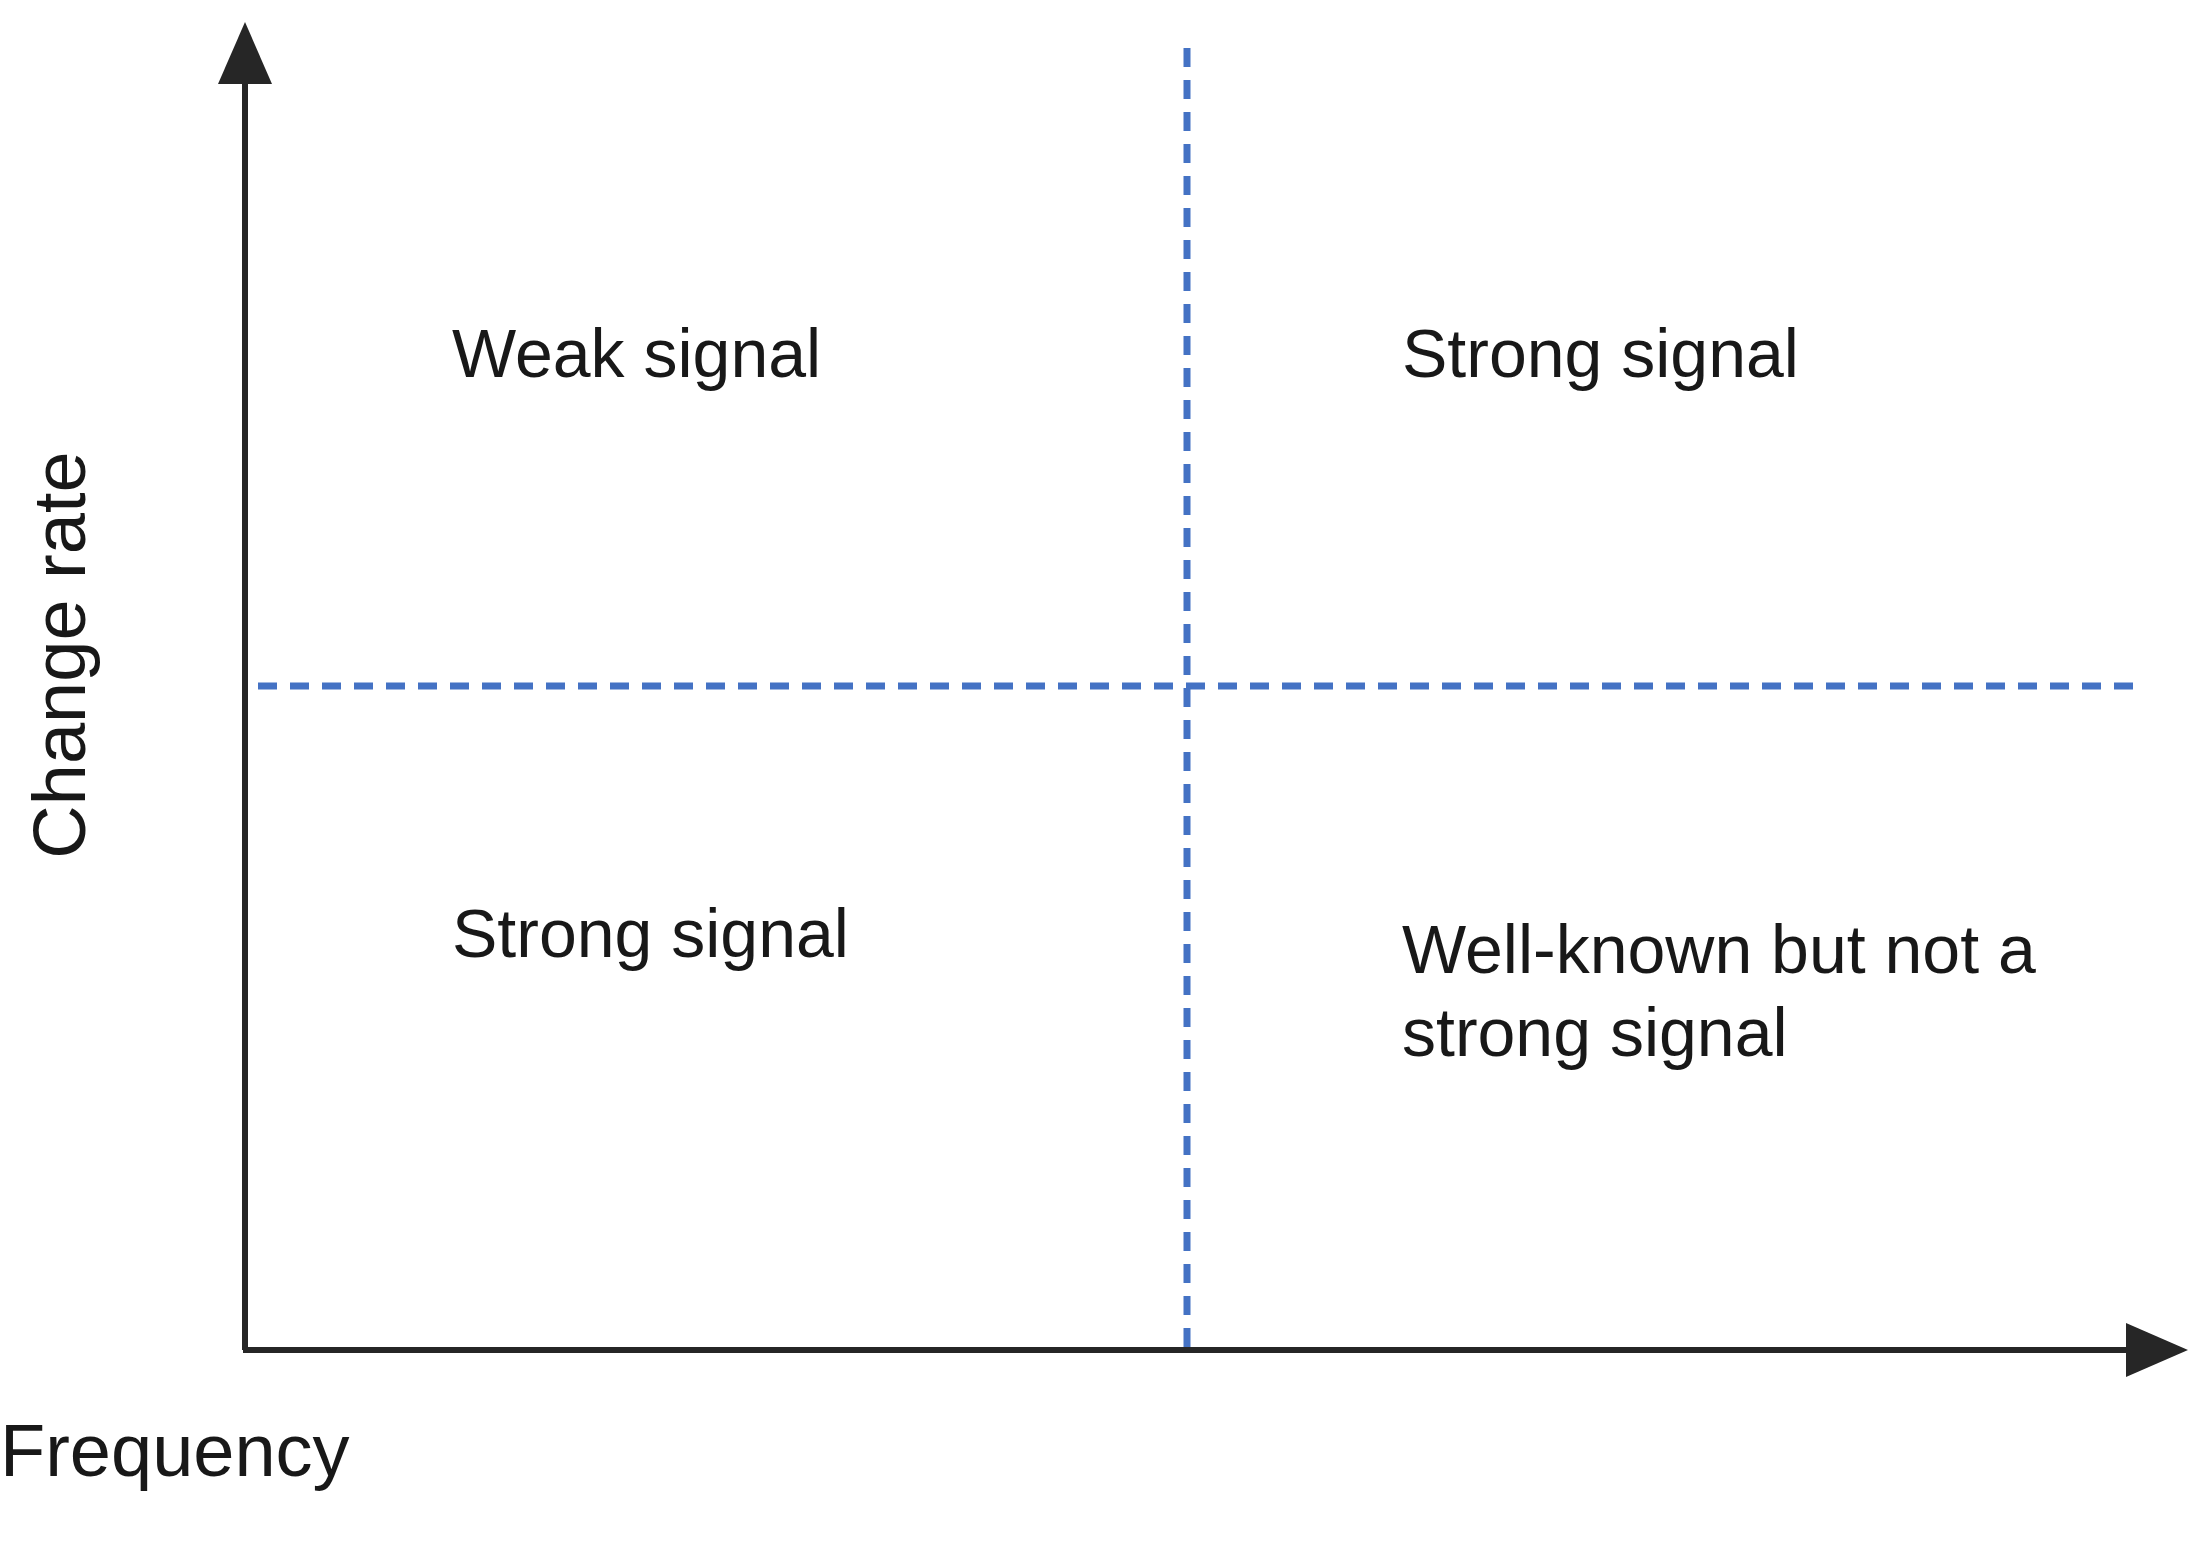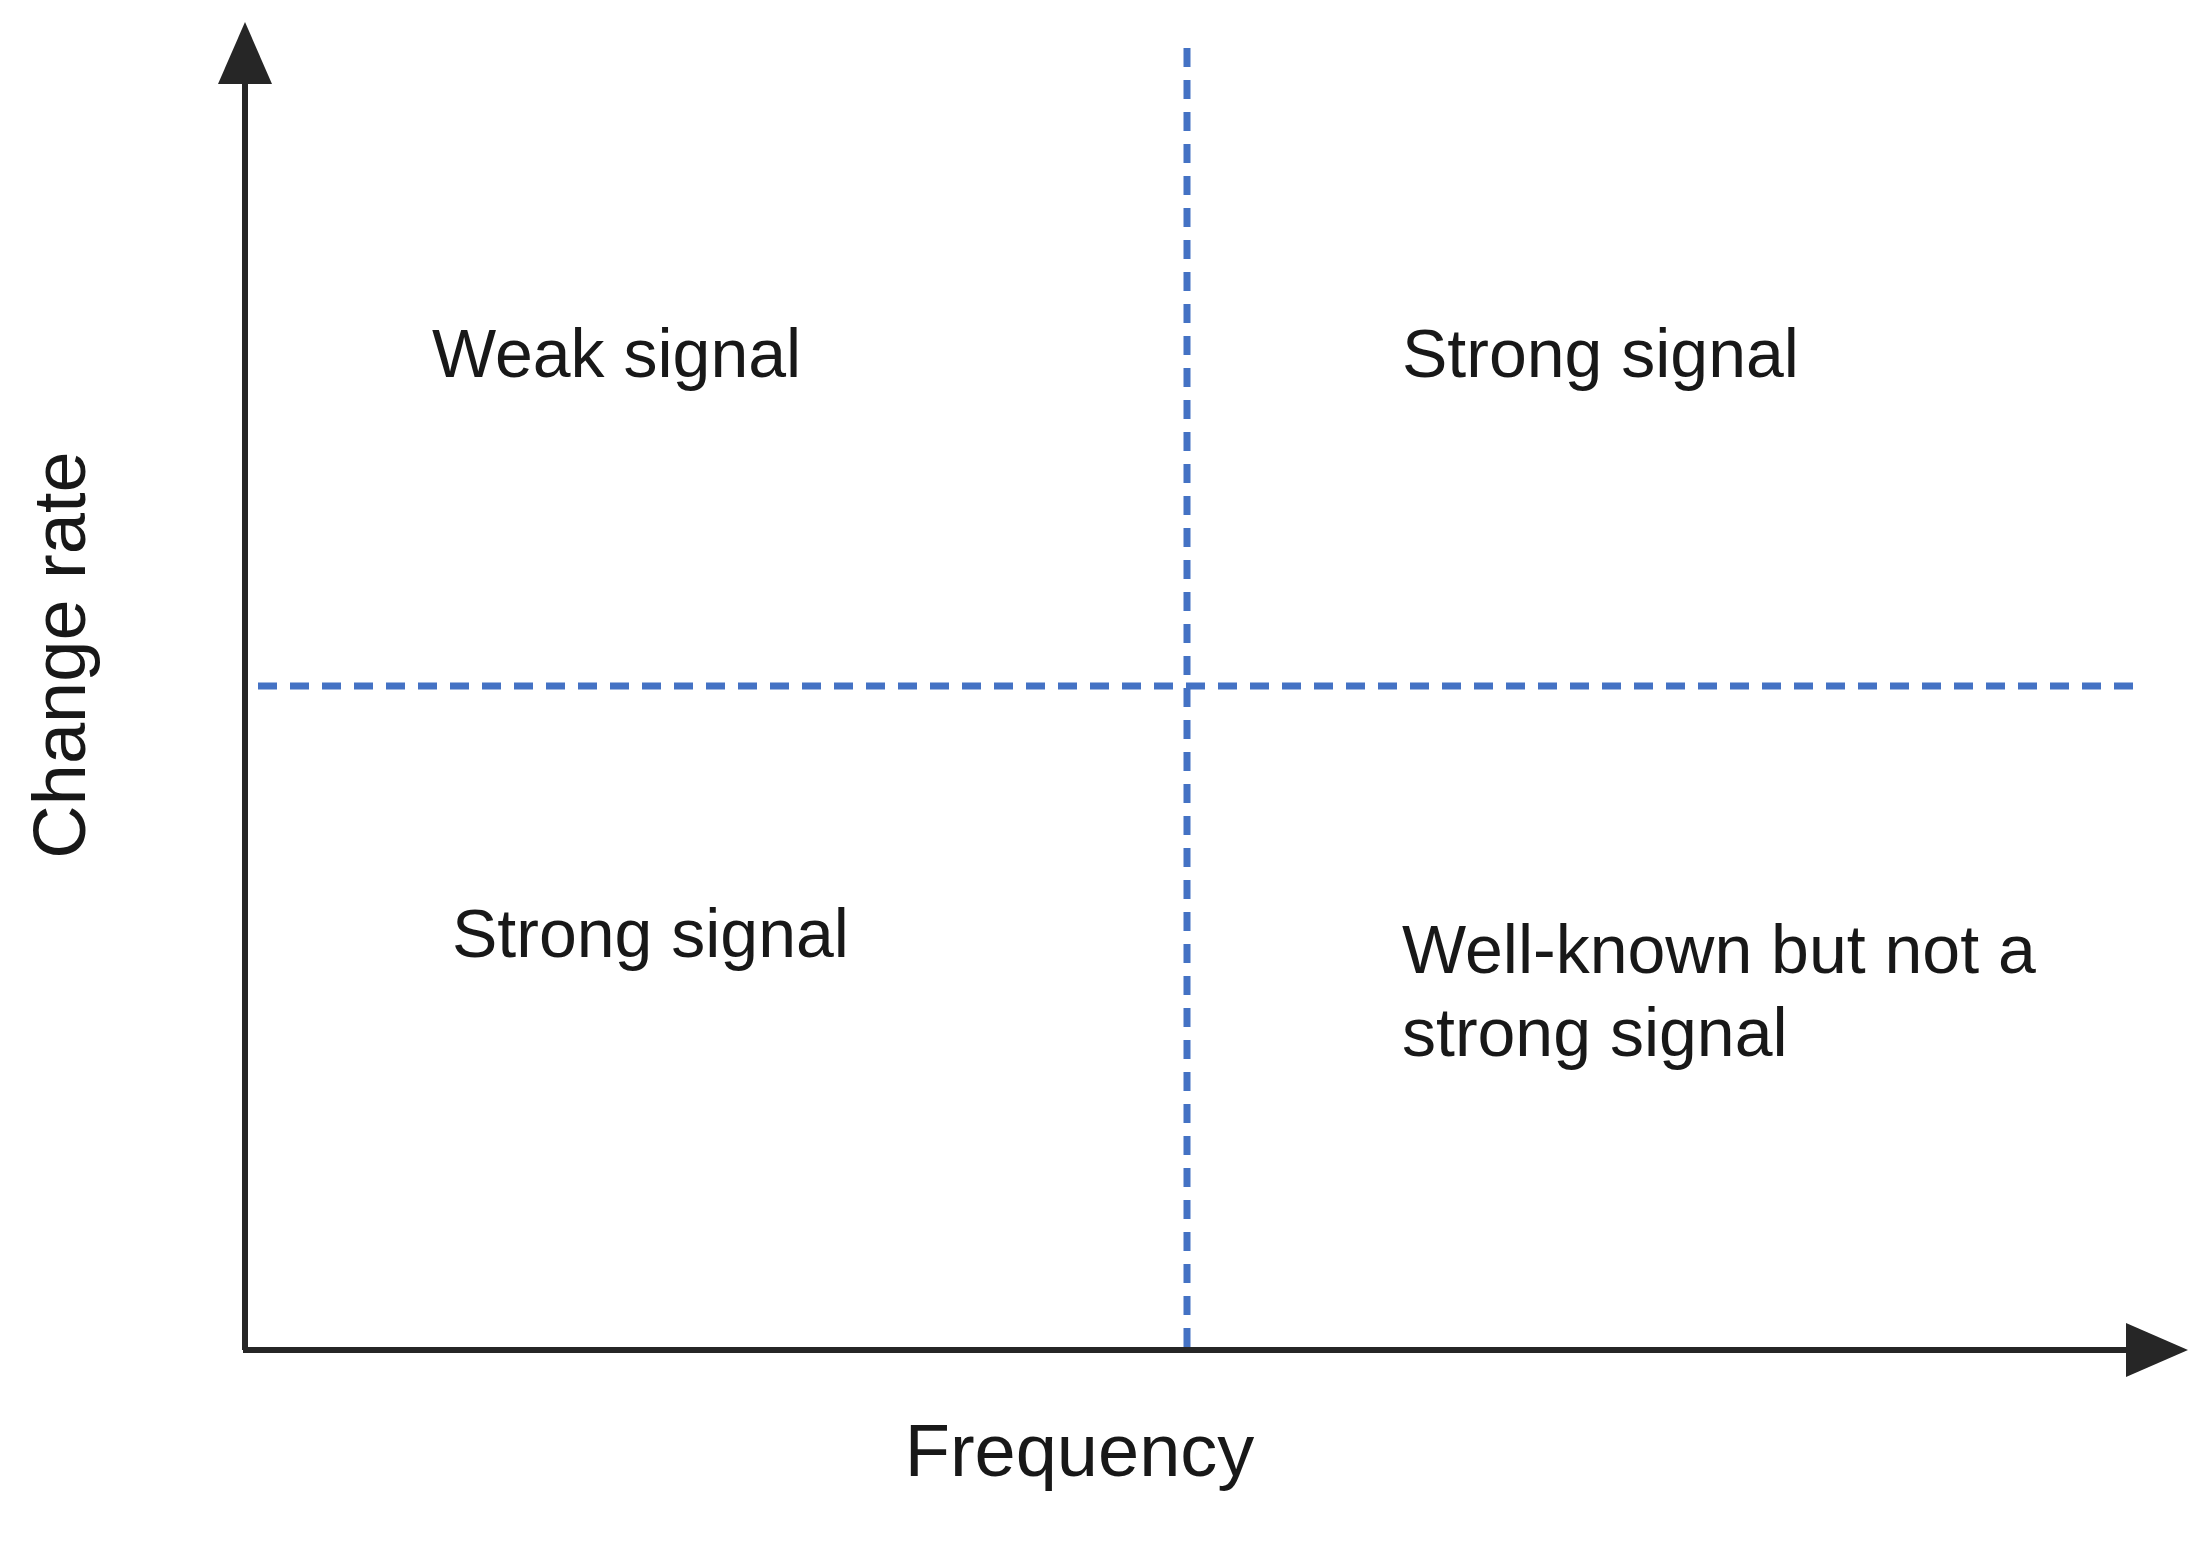--- a/index.html
+++ b/index.html
@@ -27,21 +27,21 @@
   .quad-label {
     position: absolute;
     color: #181818;
     font-family: "Liberation Sans", sans-serif;
     font-size: 68px;
     font-weight: 400;
     line-height: 1.22;
     letter-spacing: 0px;
     white-space: pre-line;
   }
-  #label-weak-signal      { left: 432px;  top: 312px; }
+  #label-weak-signal      { left: 452px;  top: 312px; }
   #label-strong-signal    { left: 1402px; top: 312px; }
   #label-latent-signal    { left: 452px;  top: 892px; }
   #label-wellknown-signal { left: 1402px; top: 892px; width: 740px; margin-top: 16px; }
 
   .axis-title {
     position: absolute;
     color: #181818;
     font-family: "Liberation Sans", sans-serif;
     font-size: 74px;
     font-weight: 400;
@@ -54,21 +54,20 @@
     height: 120px;
     transform: translate(-220px, 595px) rotate(-90deg);
     transform-origin: 280px 60px;
     text-align: center;
     line-height: 120px;
   }
   #axis-title-x {
     left: 0;
     top: 1408px;
     width: 2211px;
-    text-align: center;
     
     padding-right: 52px;
     box-sizing: border-box;
   }
 </style>
 </head>
 <body>
 
 <div id="canvas">
 

